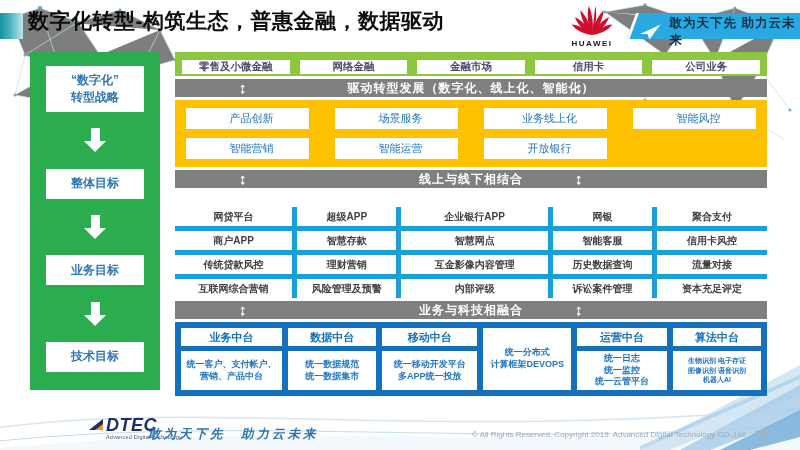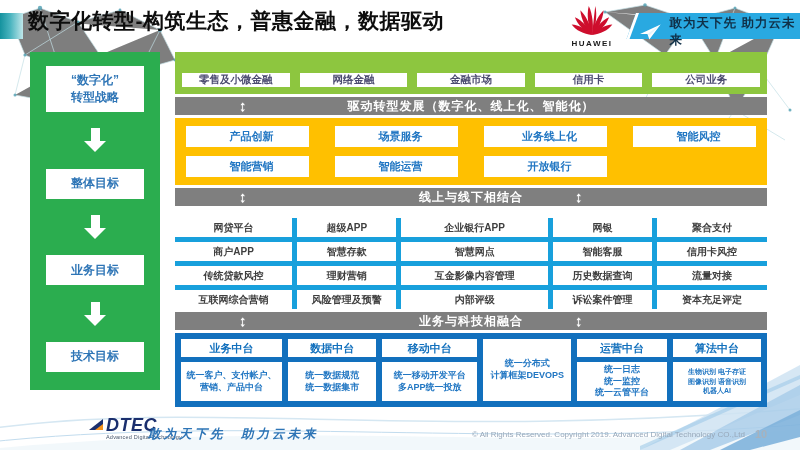--- a/index.html
+++ b/index.html
@@ -26,34 +26,34 @@
   .side-box{width:98px;background:#fff;color:#2e75b6;font-size:12px;font-weight:bold;text-align:center;
     display:flex;align-items:center;justify-content:center;white-space:pre-line;line-height:1.45;}
   .side-box.tall{height:46px;}
   .side-box.short{height:30px;}
   .down-arrow{display:flex;flex-direction:column;align-items:center;}
   .down-arrow .stem{width:9px;height:13px;background:#fff;}
   .down-arrow .head{width:0;height:0;border-left:11px solid transparent;border-right:11px solid transparent;
     border-top:11px solid #fff;}
   
   .main{position:absolute;left:175px;top:52px;width:592px;z-index:2;}
-  .biz-row{background:#8dc63f;padding:21px 7px;box-sizing:border-box;height:24px;
+  .biz-row{background:#8dc63f;padding:8px 7px;box-sizing:border-box;height:24px;
     display:grid;grid-template-columns:repeat(5,1fr);gap:10px;}
   .biz-box{background:#fff;color:#4b4b70;font-size:10.5px;font-weight:bold;
     display:flex;align-items:center;justify-content:center;}
   .banner{margin-top:3px;height:18px;background:#7f7f7f;color:#fff;font-size:12px;font-weight:bold;
     display:flex;align-items:center;justify-content:center;position:relative;letter-spacing:1px;}
   .ud{position:absolute;top:0;height:18px;line-height:18px;font-size:15px;font-weight:900;color:#fff;
     text-shadow:0 0 1px #fff;}
   .ud.a1{left:64px;} .ud.a2{left:400px;}
   .yellow{margin-top:3px;background:#ffc000;padding:8px 11px;box-sizing:border-box;height:67px;
     display:grid;grid-template-columns:repeat(4,1fr);gap:9px 26px;}
-  .ybox{background:#fff;color:#2277c3;font-size:11px;font-weight:bold;
+  .ybox{background:#fff;color:#2277c3;font-size:11px;font-weight:normal;
     display:flex;align-items:center;justify-content:center;padding-left:8px;}
-  .blue1{margin-top:12px;background:#18a0dc;box-sizing:border-box;height:91px;
+  .blue1{margin-top:19px;background:#18a0dc;box-sizing:border-box;height:91px;
     display:grid;grid-template-columns:1.12fr .95fr 1.4fr .95fr 1.05fr;gap:5px;}
   .bbox{background:#fff;color:#3f3f3f;font-size:10px;font-weight:bold;
     display:flex;align-items:center;justify-content:center;white-space:nowrap;}
   .blue2{margin-top:3px;background:#1270bd;padding:6px;box-sizing:border-box;height:74px;
     display:grid;grid-template-columns:1.15fr 1fr 1.08fr 1fr 1.02fr 1fr;gap:6px;}
   .mid-col{display:flex;flex-direction:column;gap:5px;}
   .mid-head{height:18px;background:#fff;color:#1270bd;font-size:11px;font-weight:bold;
     display:flex;align-items:center;justify-content:center;flex:0 0 auto;}
   .mid-body{flex:1;background:#fff;color:#2277c3;font-size:9px;font-weight:bold;line-height:1.3;
     display:flex;align-items:center;justify-content:center;text-align:center;white-space:pre-line;

